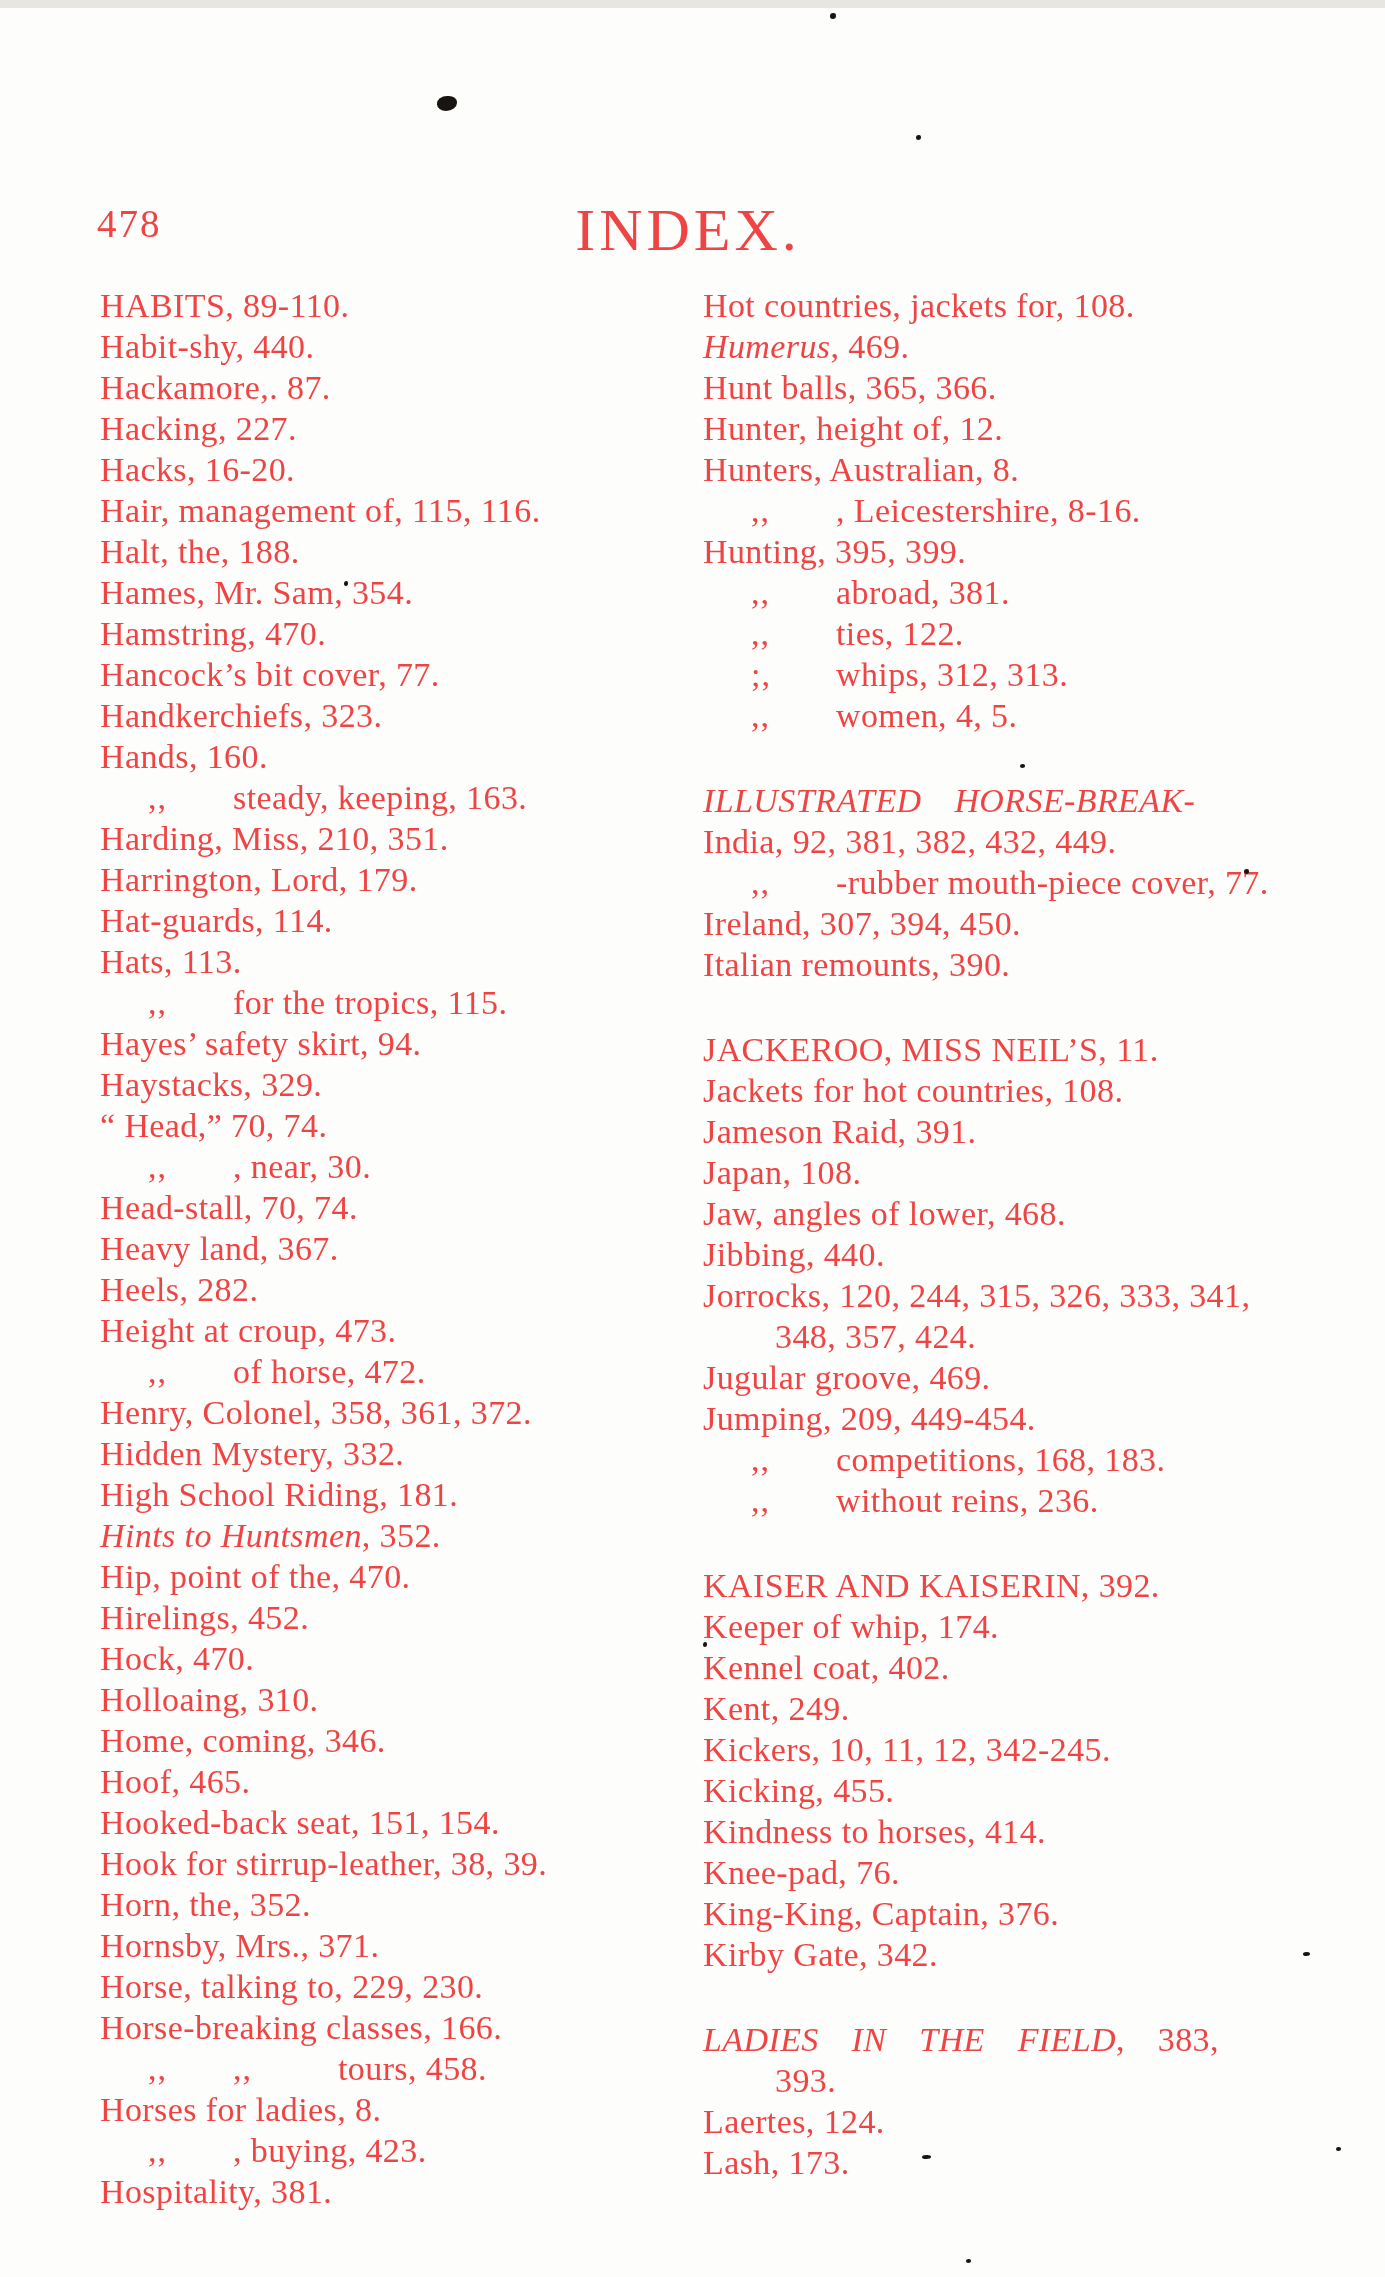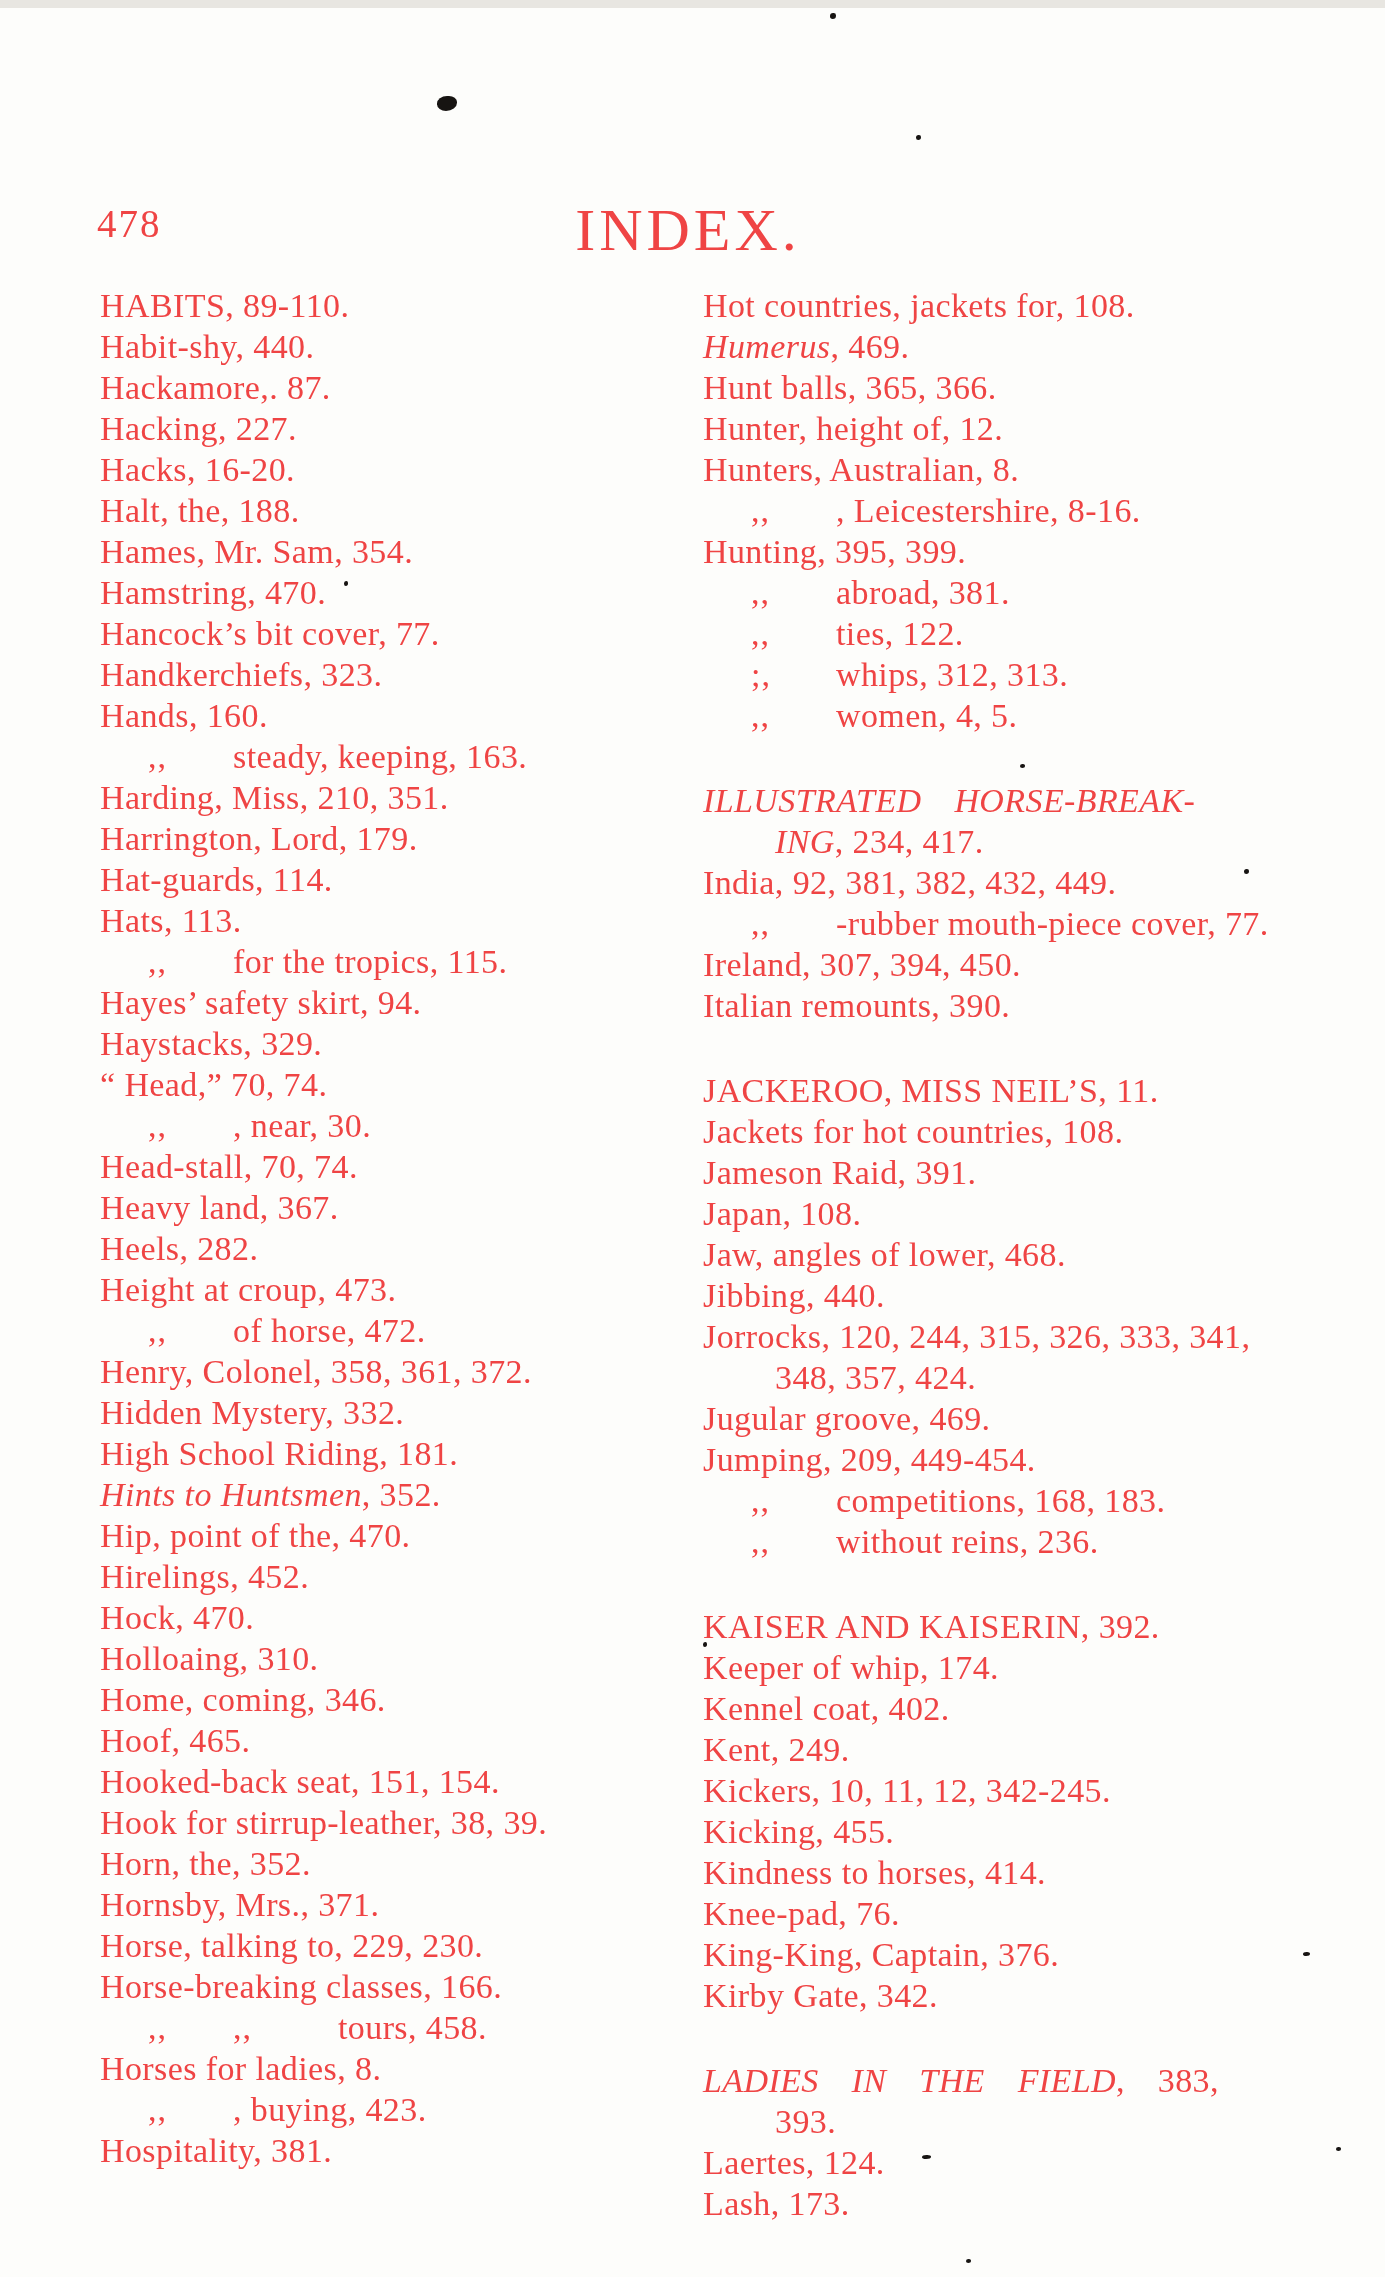--- a/index.html
+++ b/index.html
@@ -47,20 +47,21 @@
   <div class="page-header">
     <span class="page-number">478</span>
     <span class="page-title">INDEX.</span>
   </div>
   <div class="col col-left">
       <div class="line"><span>HABITS, 89-110.</span></div>
       <div class="line"><span>Habit-shy, 440.</span></div>
       <div class="line"><span>Hackamore,. 87.</span></div>
       <div class="line"><span>Hacking, 227.</span></div>
       <div class="line"><span>Hacks, 16-20.</span></div>
+      <div class="line"><span>Hair, management of, 115, 116.</span></div>
       <div class="line"><span>Halt, the, 188.</span></div>
       <div class="line"><span>Hames, Mr. Sam, 354.</span></div>
       <div class="line"><span>Hamstring, 470.</span></div>
       <div class="line"><span>Hancock’s bit cover, 77.</span></div>
       <div class="line"><span>Handkerchiefs, 323.</span></div>
       <div class="line"><span>Hands, 160.</span></div>
       <div class="line sub"><span class="ditto">,,</span><span>steady, keeping, 163.</span></div>
       <div class="line"><span>Harding, Miss, 210, 351.</span></div>
       <div class="line"><span>Harrington, Lord, 179.</span></div>
       <div class="line"><span>Hat-guards, 114.</span></div>
@@ -102,21 +103,20 @@
       <div class="line"><span>Hunt balls, 365, 366.</span></div>
       <div class="line"><span>Hunter, height of, 12.</span></div>
       <div class="line"><span>Hunters, Australian, 8.</span></div>
       <div class="line sub"><span class="ditto">,,</span><span>, Leicestershire, 8-16.</span></div>
       <div class="line"><span>Hunting, 395, 399.</span></div>
       <div class="line sub"><span class="ditto">,,</span><span>abroad, 381.</span></div>
       <div class="line sub"><span class="ditto">,,</span><span>ties, 122.</span></div>
       <div class="line sub"><span class="ditto">;,</span><span>whips, 312, 313.</span></div>
       <div class="line sub"><span class="ditto">,,</span><span>women, 4, 5.</span></div>
       <div class="line gap spread"><em>ILLUSTRATED HORSE-BREAK-</em></div>
-      <div class="line cont"><em>ING</em><span>, 234, 417.</span></div>
       <div class="line"><span>India, 92, 381, 382, 432, 449.</span></div>
       <div class="line sub"><span class="ditto">,,</span><span>-rubber mouth-piece cover, 77.</span></div>
       <div class="line"><span>Ireland, 307, 394, 450.</span></div>
       <div class="line"><span>Italian remounts, 390.</span></div>
       <div class="line gap"><span>JACKEROO, MISS NEIL’S, 11.</span></div>
       <div class="line"><span>Jackets for hot countries, 108.</span></div>
       <div class="line"><span>Jameson Raid, 391.</span></div>
       <div class="line"><span>Japan, 108.</span></div>
       <div class="line"><span>Jaw, angles of lower, 468.</span></div>
       <div class="line"><span>Jibbing, 440.</span></div>

